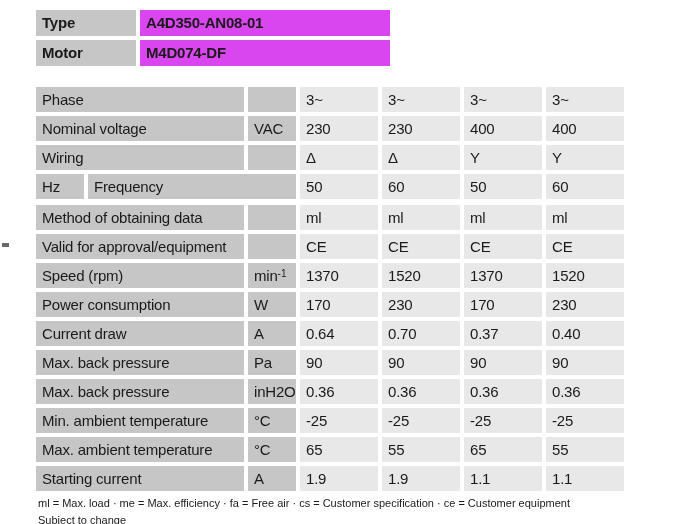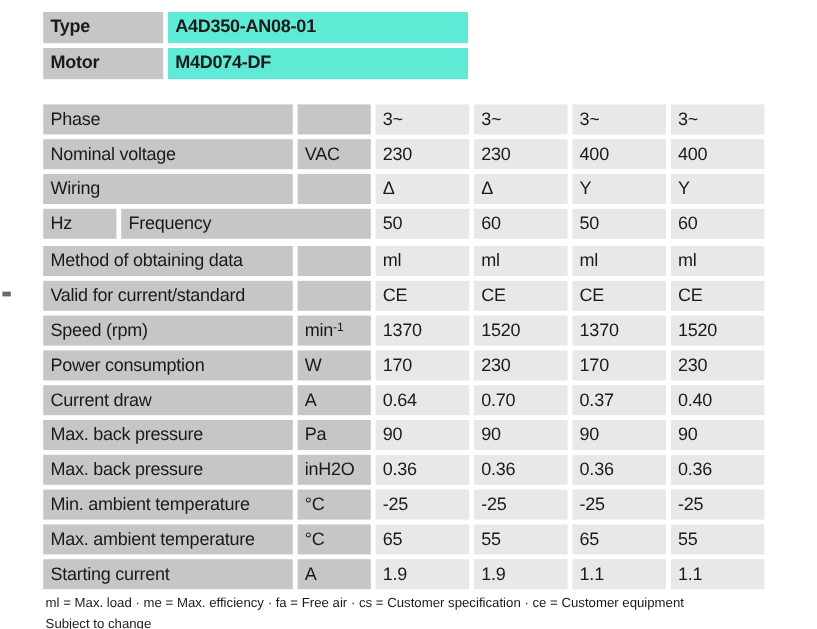--- a/index.html
+++ b/index.html
@@ -34,24 +34,24 @@
     line-height: 25px;
     padding-left: 6px;
     letter-spacing: -0.2px;
     white-space: nowrap;
     overflow: hidden;
   }
   
   .np-row { height: 26px; }
   .np-row .cell { line-height: 26px; font-weight: bold; }
   .np-label { width: 100px; }
-  .np-value { width: 250px; background: #5eead4; }
+  .np-value { width: 250px; background: #d946ef; }
   
   .c-label { width: 208px; }
-  .c-unit  { width: 61px; }
+  .c-unit  { width: 48px; }
   .c-val   { width: 78px; background: #e8e8e8; }
   .c-unit sup {
     font-size: 10px;
     letter-spacing: 0;
     vertical-align: 4px;
     line-height: 1;
   }
   #electrical-block  { margin-top: 21px; }
   #performance-block { margin-top: 6px; }
   .footer {
@@ -133,21 +133,21 @@
     <div class="row">
       <div class="cell c-label">Method of obtaining data</div>
       <div class="cell c-unit"><span></span><sup></sup></div>
       <div class="cell c-val">ml</div>
       <div class="cell c-val">ml</div>
       <div class="cell c-val">ml</div>
       <div class="cell c-val">ml</div>
     </div>
 
     <div class="row">
-      <div class="cell c-label">Valid for current/standard</div>
+      <div class="cell c-label">Valid for approval/equipment</div>
       <div class="cell c-unit"><span></span><sup></sup></div>
       <div class="cell c-val">CE</div>
       <div class="cell c-val">CE</div>
       <div class="cell c-val">CE</div>
       <div class="cell c-val">CE</div>
     </div>
 
     <div class="row">
       <div class="cell c-label">Speed (rpm)</div>
       <div class="cell c-unit"><span>min</span><sup>-1</sup></div>

